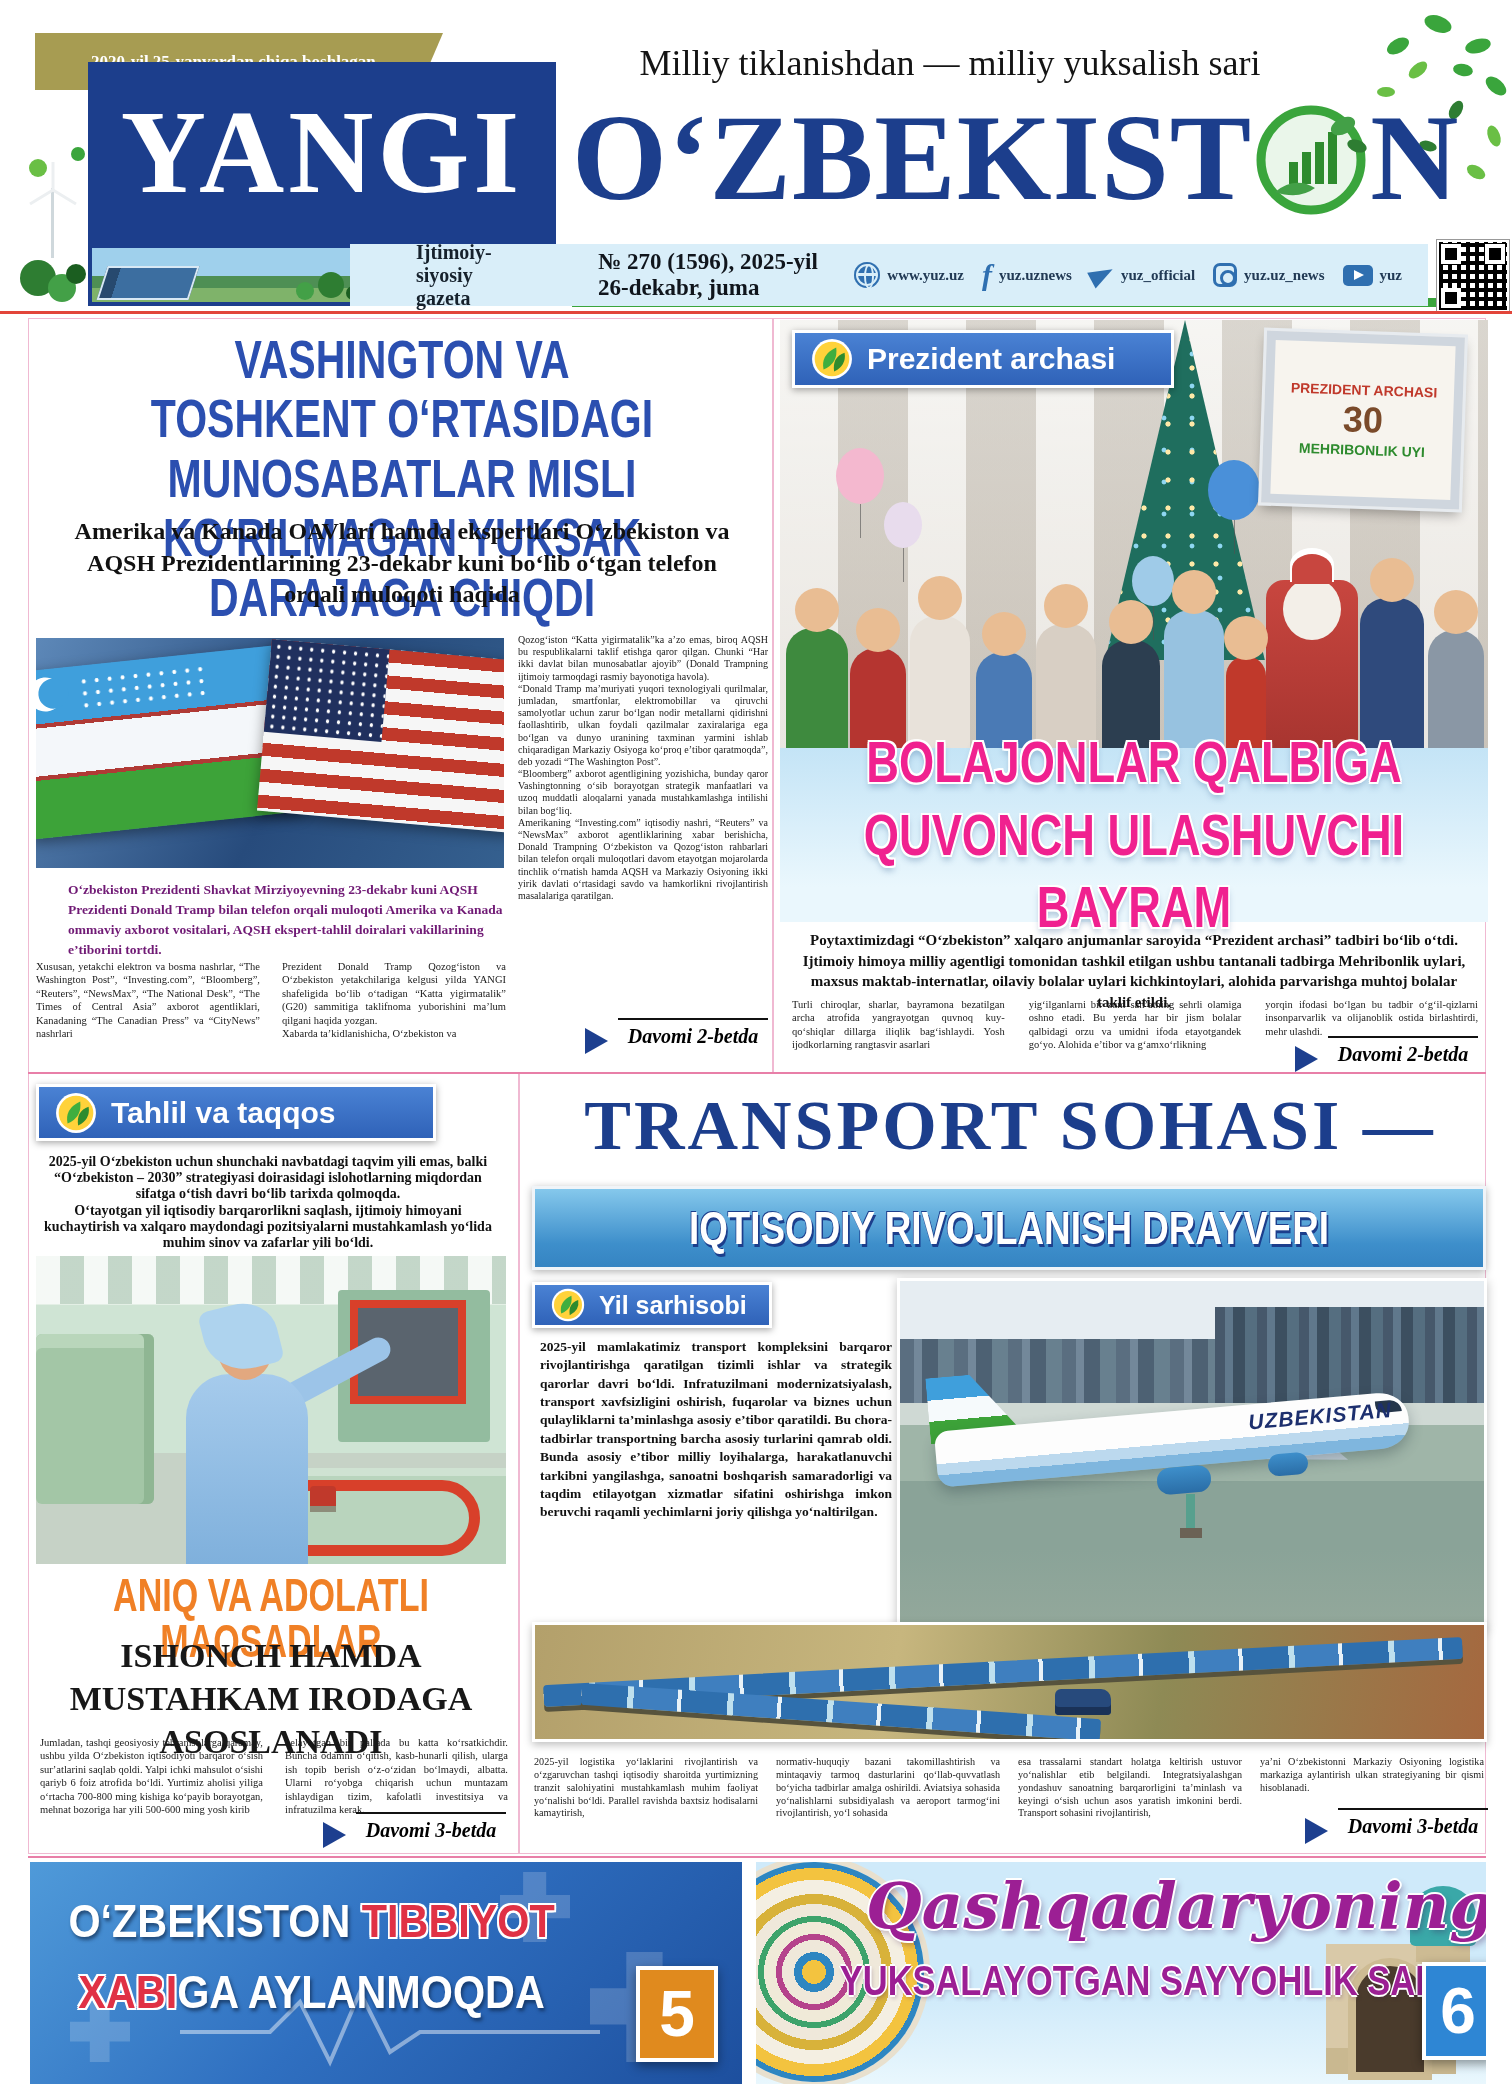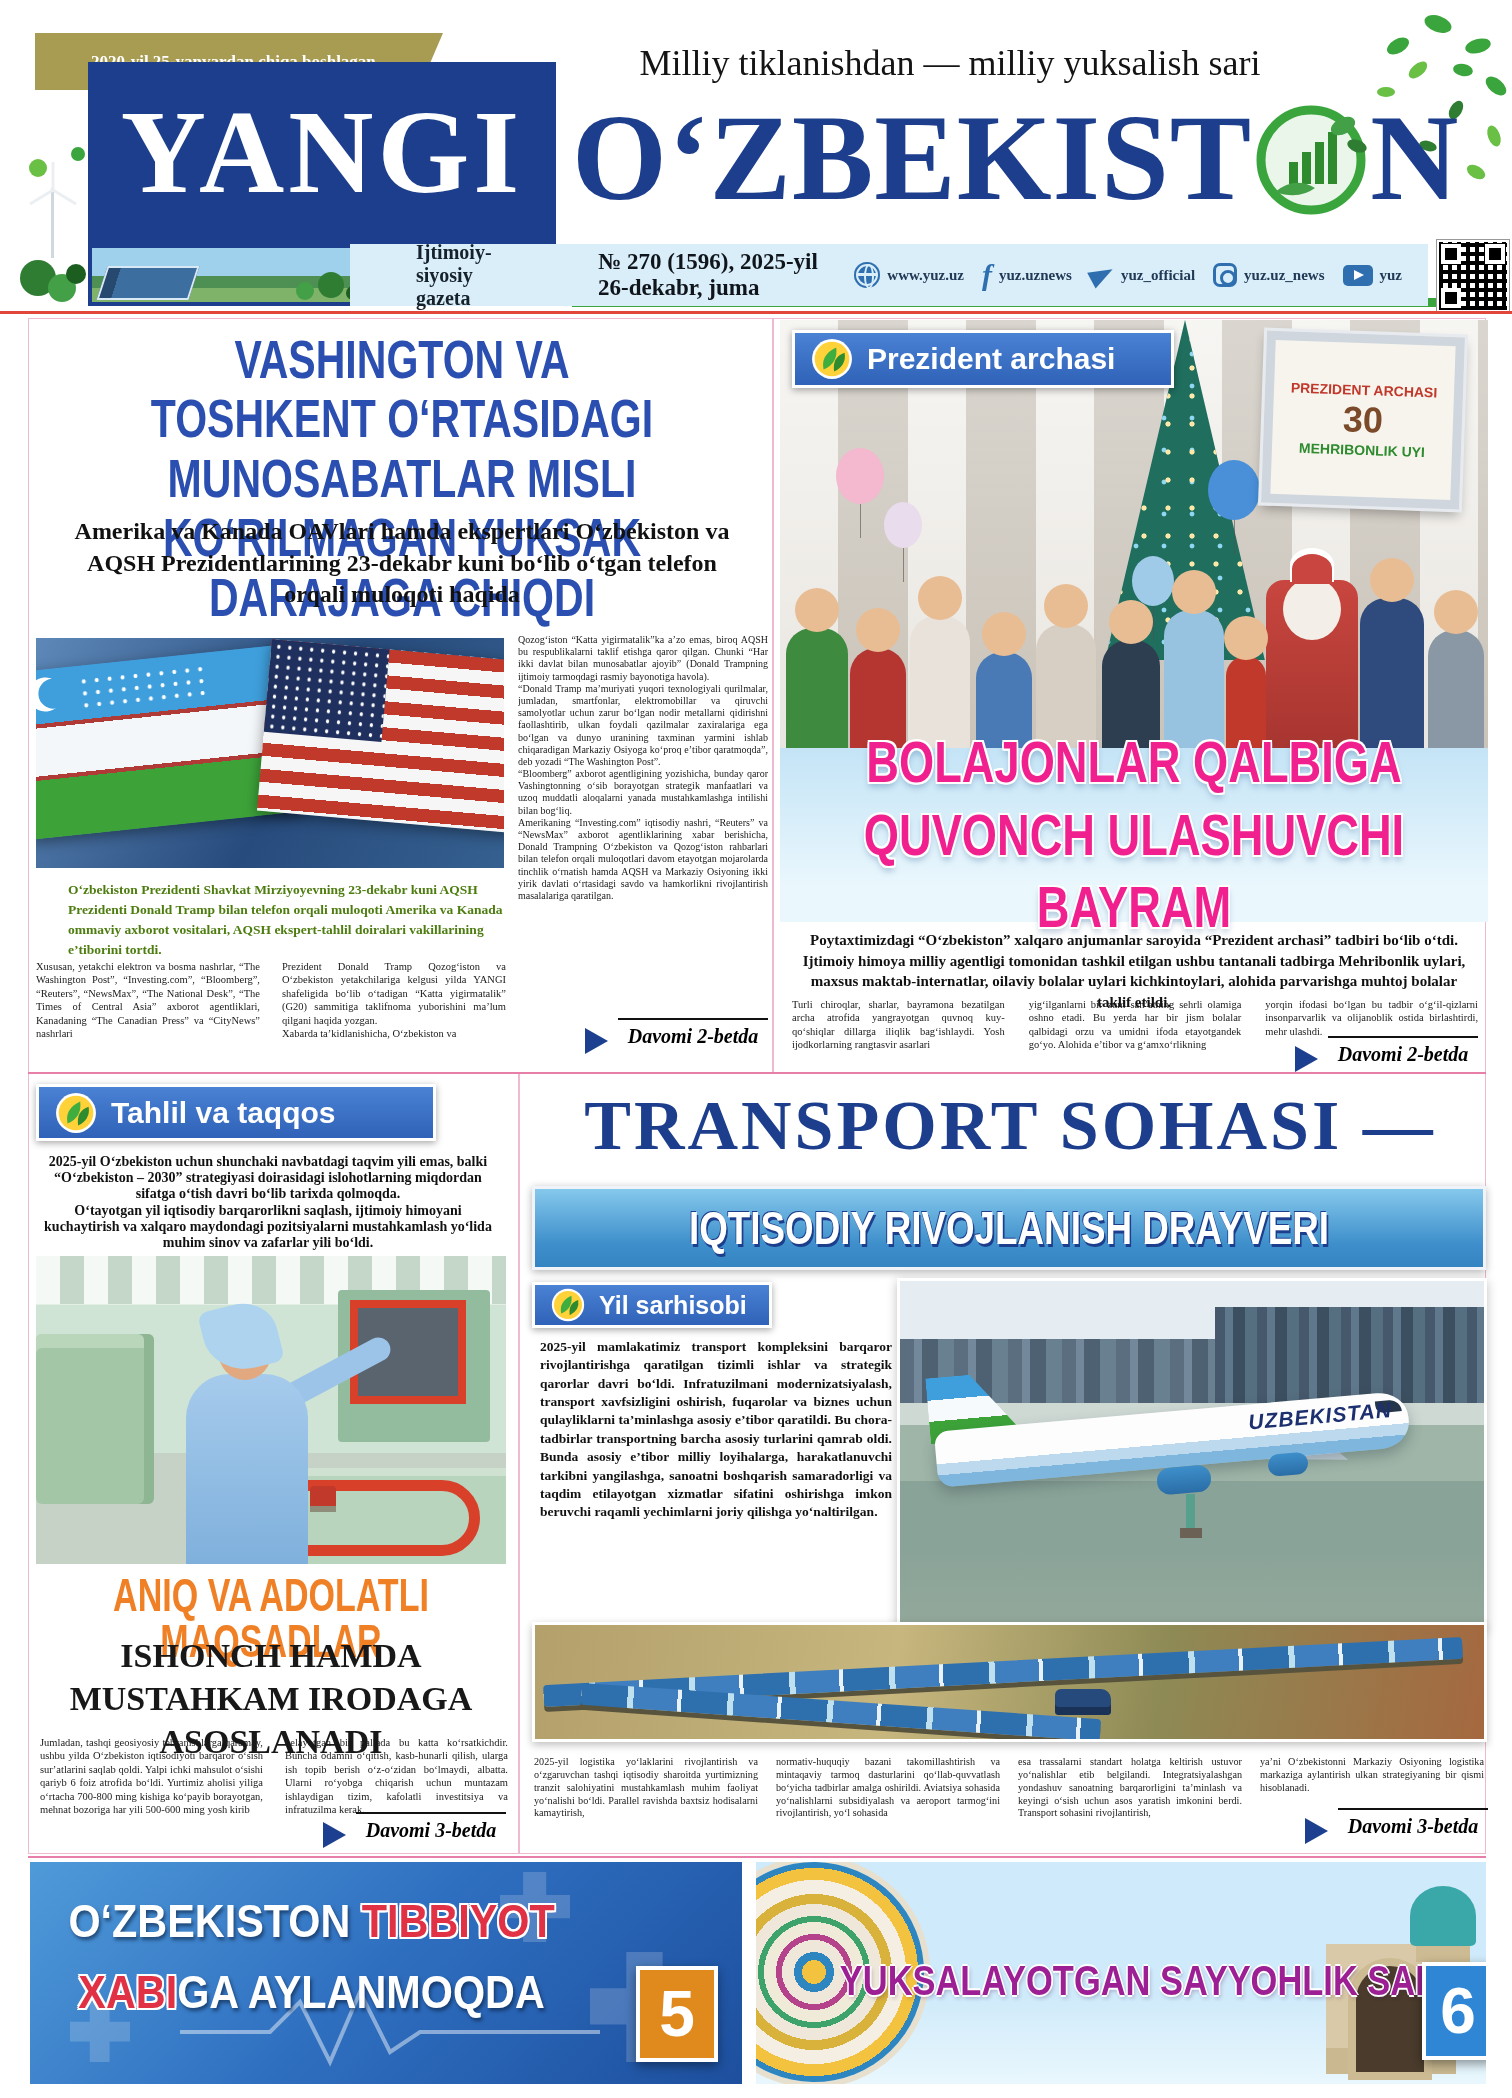--- a/index.html
+++ b/index.html
@@ -68,21 +68,21 @@
              background:linear-gradient(180deg,#3f9fdc 0 32%,#b03a35 32% 34.5%,#f4f7fa 34.5% 63%,#b03a35 63% 65.5%,#3da339 65.5% 100%);
              box-shadow:0 4px 14px rgba(0,0,0,.4); }
   .crescent { position:absolute; left:12px; top:8px; width:34px; height:34px; border-radius:50%; background:#fff; }
   .crescent::before { content:''; position:absolute; left:10px; top:2px; width:30px; height:30px; border-radius:50%; background:#3f9fdc; }
   .uz-stars { position:absolute; left:62px; top:10px; width:130px; height:38px;
               background:radial-gradient(circle,#fff 1.7px,transparent 2.3px) 0 0/13px 12px; }
   .flag-us { position:absolute; right:-16px; top:12px; width:256px; height:172px; transform:rotate(5deg);
              background:repeating-linear-gradient(180deg,#c0392b 0 13px,#f6f6f6 13px 26px); box-shadow:0 4px 14px rgba(0,0,0,.4); }
   .flag-us::after { content:''; position:absolute; left:0; top:0; width:46%; height:54%;
              background:radial-gradient(circle,#fff 1.5px,transparent 2.1px) 2px 2px/11px 10px, #20305e; }
-  .w-caption { left:68px; top:880px; width:438px; font-weight:bold; font-size:13.5px; line-height:1.48; color:#4d7c0f; }
+  .w-caption { left:68px; top:880px; width:438px; font-weight:bold; font-size:13.5px; line-height:1.48; color:#701a75; }
   .w-cols { left:36px; top:960px; width:470px; display:flex; gap:22px; }
   .w-cols > div { width:224px; }
   .w-col3 { left:518px; top:634px; width:250px; height:376px; overflow:hidden; font-size:10px; line-height:1.22; }
   .w-davomi { left:540px; top:1018px; width:228px; }
 
   
   .a-photo { left:780px; top:320px; width:708px; height:428px; overflow:hidden;
              background:linear-gradient(180deg,#eceae4,#d8d2c8 70%,#cfc8bd);
              background-blend-mode:normal; }
   .a-photo::before { content:''; position:absolute; inset:0;
@@ -484,17 +484,18 @@
   </div>
 
   <div class="abs ban-right">
     <div class="mandala"></div>
     <div class="mosque">
       <div class="m-body"></div>
       <div class="m-arch"></div>
       <div class="m-drum"></div>
       <div class="m-dome"></div>
     </div>
+    <div class="br-script">Qashqadaryoning</div>
     <div class="br-caps cond">YUKSALAYOTGAN SAYYOHLIK SALOHIYATI</div>
     <div class="pagebox pb6">6</div>
   </div>
 
 </div>
 
 </body></html>

